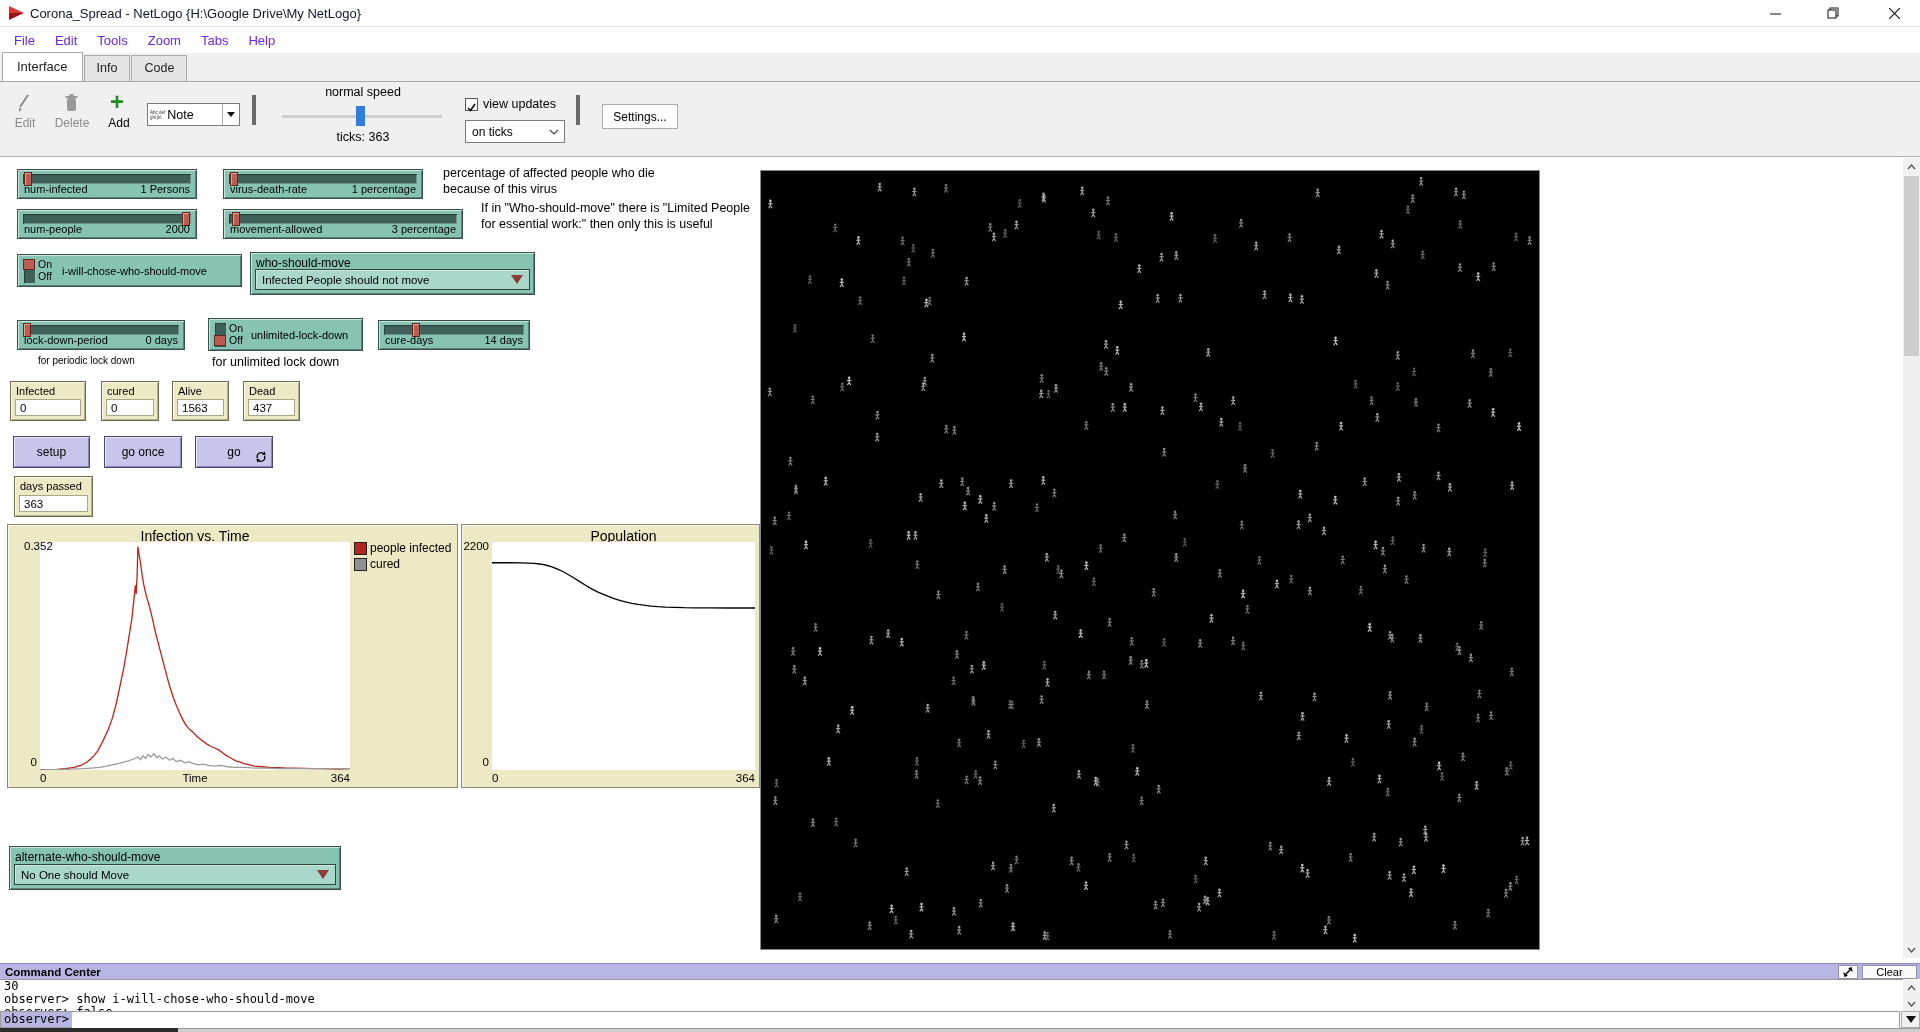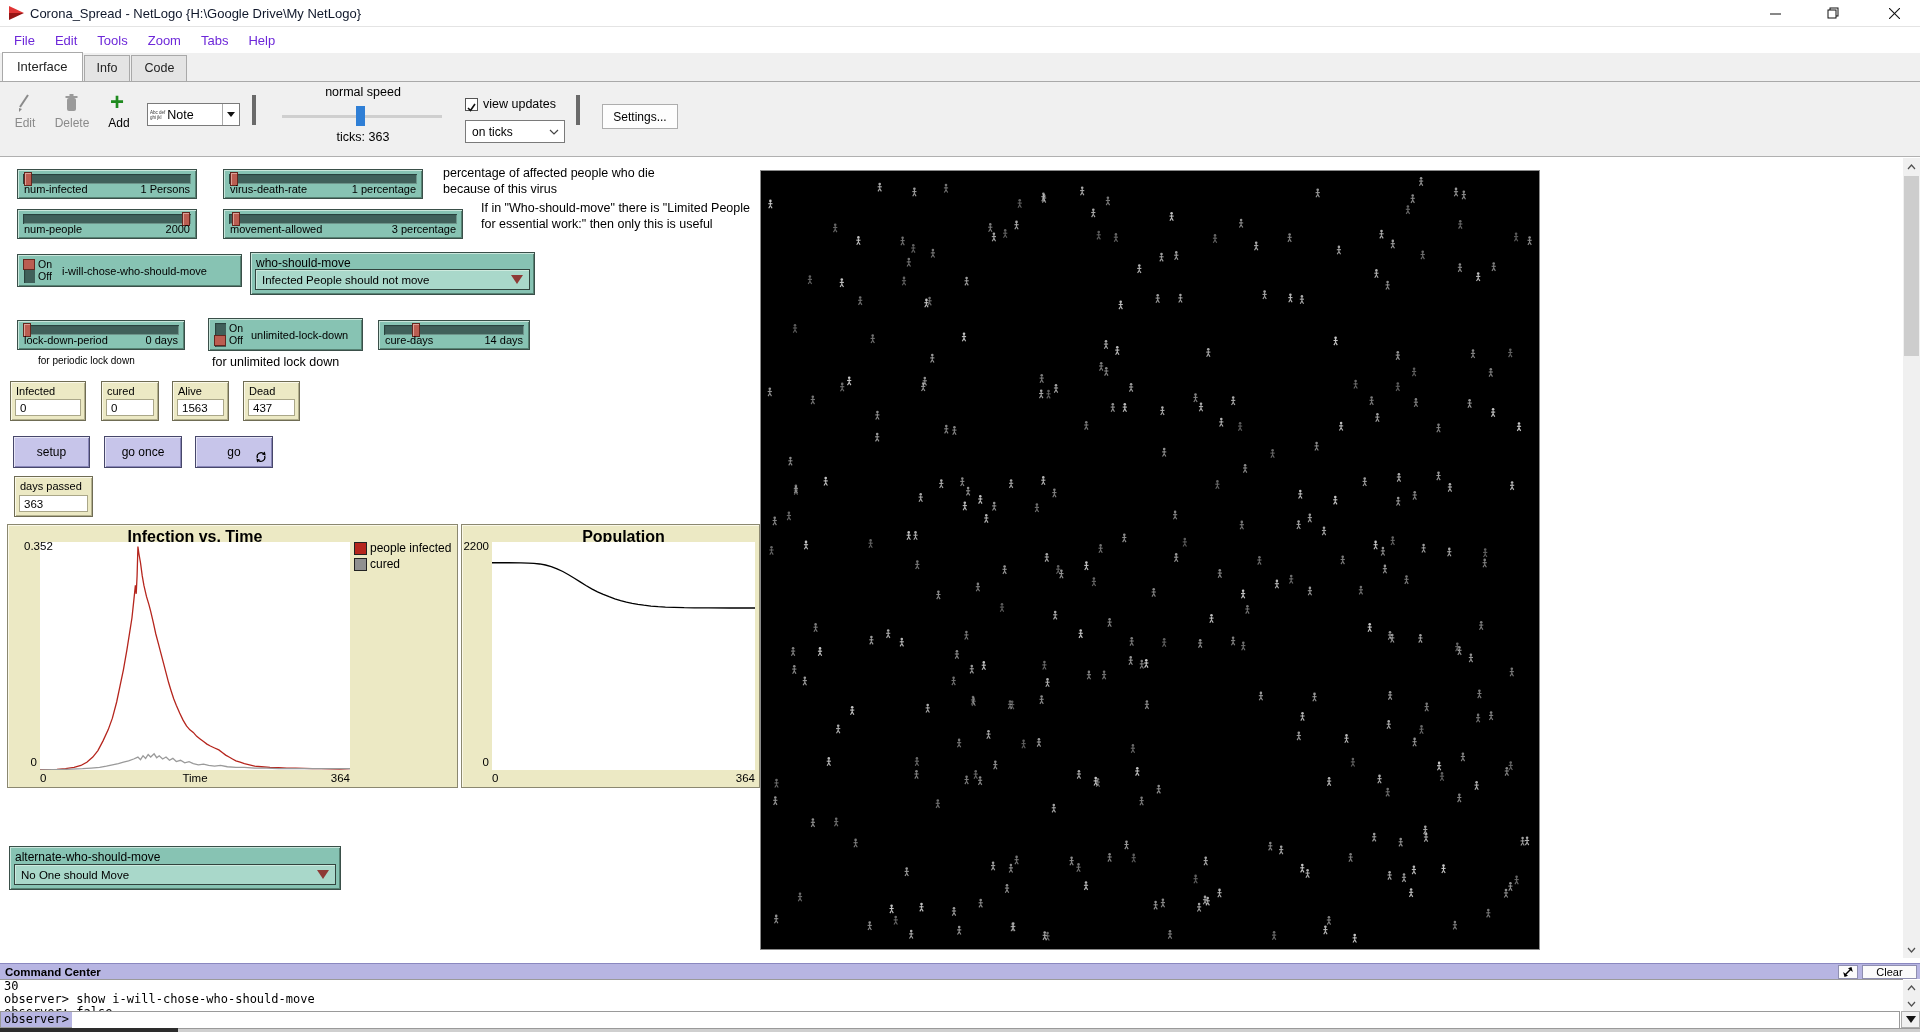--- a/index.html
+++ b/index.html
@@ -34,21 +34,21 @@
   .chooser-label{position:absolute;left:5px;top:3px;font-size:12px;}
   .chooser-box{position:absolute;left:4px;right:4px;bottom:4px;height:21px;background:#a9d8ca;border:1px solid #31443e;box-shadow:inset 1px 1px 0 #cdeade;box-sizing:border-box;display:flex;align-items:center;padding:0 6px;font-size:11.5px;justify-content:space-between;}
   .tri-maroon{width:0;height:0;border-left:6px solid transparent;border-right:6px solid transparent;border-top:9px solid #8e3a36;}
   .monitor{background:#ece9c4;border:1px solid #6f6c54;box-shadow:inset 1px 1px 0 #faf8e8,inset -1px -1px 0 #b3b08d;box-sizing:border-box;}
   .mon-label{position:absolute;left:5px;top:3px;font-size:11px;white-space:nowrap;}
   .mon-field{position:absolute;left:4px;right:4px;bottom:4px;height:17px;background:#fff;border:1px solid #aaa789;box-sizing:border-box;font-size:11.5px;display:flex;align-items:center;padding-left:4px;}
   .nl-btn{background:#c7c5ea;border:1px solid #47476a;box-shadow:inset 1px 1px 0 #e7e6f7,inset -1px -1px 0 #8886b8;box-sizing:border-box;display:flex;align-items:center;justify-content:center;font-size:12px;}
   .note{font-size:12.5px;color:#000;white-space:pre-line;line-height:16px;}
   
   .plot{background:#ece9c4;border:1px solid #8b8870;box-shadow:inset 1px 1px 0 #faf8e8;box-sizing:border-box;}
-  .plot-title{position:absolute;font-size:16px;font-weight:bold;text-align:center;}
+  .plot-title{position:absolute;font-size:14px;font-weight:normal;text-align:center;}
   .plot-white{position:absolute;background:#fff;}
   .plot-white svg{position:absolute;left:0;top:0;width:100%;height:100%;}
   .axis{position:absolute;font-size:11.5px;}
   .legend-row{display:flex;align-items:center;margin-bottom:2px;}
   .legend-swatch{width:13px;height:13px;border:1px solid #222;margin-right:3px;box-sizing:border-box;}
   .legend-text{font-size:12px;white-space:nowrap;}
   
   .world{left:760px;top:170px;width:778px;height:778px;background:#000;border:1px solid #8a8a8a;}
   .world svg{position:absolute;left:0;top:0;width:100%;height:100%;}
   

